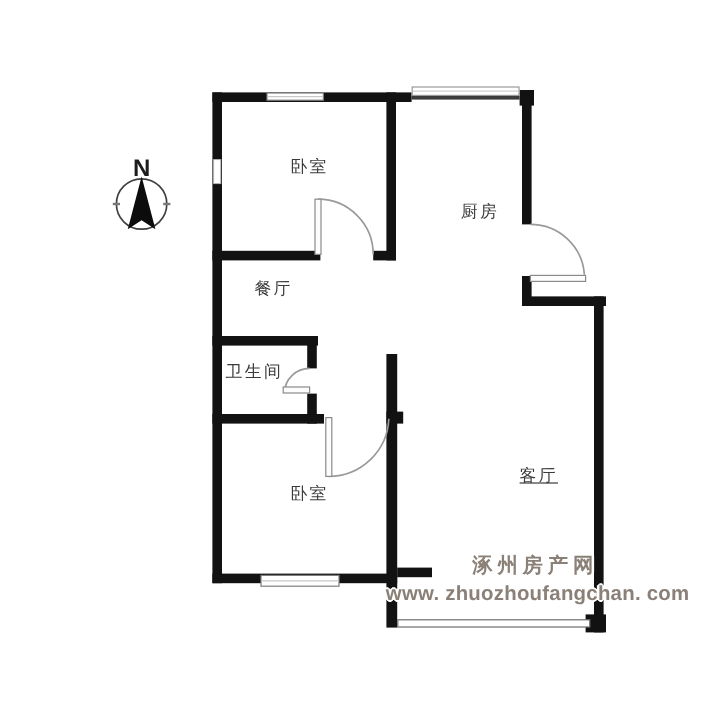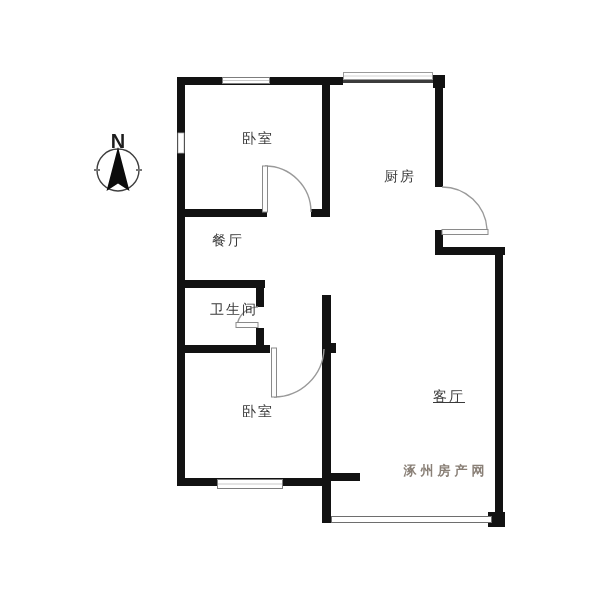--- a/index.html
+++ b/index.html
@@ -18,21 +18,21 @@
     font-size: 14px;
     color: #3a3a3a;
     letter-spacing: 2px;
     white-space: nowrap;
     user-select: none;
     text-align: right;
   }
   #lbl-bedroom-n { left: 258px; top: 139px; }
   #lbl-kitchen   { left: 400px; top: 177px; font-family: Liberation Mono, monospace; }
   #lbl-dining    { left: 228px; top: 241px; }
-  #lbl-bathroom  { left: 234px; top: 310px; font-family: Liberation Serif, serif; }
+  #lbl-bathroom  { left: 212px; top: 310px; font-family: Liberation Serif, serif; }
   #lbl-bedroom-s { left: 258px; top: 412px; }
   #lbl-living    { left: 449px; top: 397px; text-decoration: underline; }
 
   .compass-n {
     position: absolute;
     left: 118px; top: 141px;
     transform: translate(-50%, -50%);
     font-size: 20px;
     font-weight: bold;
     color: #1c1c1c;
@@ -42,21 +42,21 @@
     position: absolute;
     transform: translate(-50%, -50%);
     font-weight: bold;
     color: #8a8077;
     white-space: nowrap;
     text-shadow:
       -2px 0 0 #fff, 2px 0 0 #fff, 0 -2px 0 #fff, 0 2px 0 #fff,
       -1px -1px 0 #fff, 1px -1px 0 #fff, -1px 1px 0 #fff, 1px 1px 0 #fff;
     user-select: none;
   }
-  #wm-name { left: 446px; top: 471px; font-size: 13px; letter-spacing: 4px; }
+  #wm-name { left: 446px; top: 471px; font-size: 17px; letter-spacing: 4px; }
   #wm-url  { left: 448px; top: 495px; font-size: 17px; letter-spacing: 0.2px; }
 </style>
 </head>
 <body>
 
 <div class="stage">
 
   <svg width="600" height="600" viewBox="0 0 600 600">
 
     <g fill="#121212" stroke="none">
@@ -131,14 +131,15 @@
   <div class="room-label" id="lbl-bedroom-n">卧室</div>
   <div class="room-label" id="lbl-kitchen">厨房</div>
   <div class="room-label" id="lbl-dining">餐厅</div>
   <div class="room-label" id="lbl-bathroom">卫生间</div>
   <div class="room-label" id="lbl-bedroom-s">卧室</div>
   <div class="room-label" id="lbl-living">客厅</div>
 
   <div class="compass-n">N</div>
 
   <div class="wm" id="wm-name">涿州房产网</div>
+  <div class="wm" id="wm-url">www. zhuozhoufangchan. com</div>
 
 </div>
 
 </body></html>

